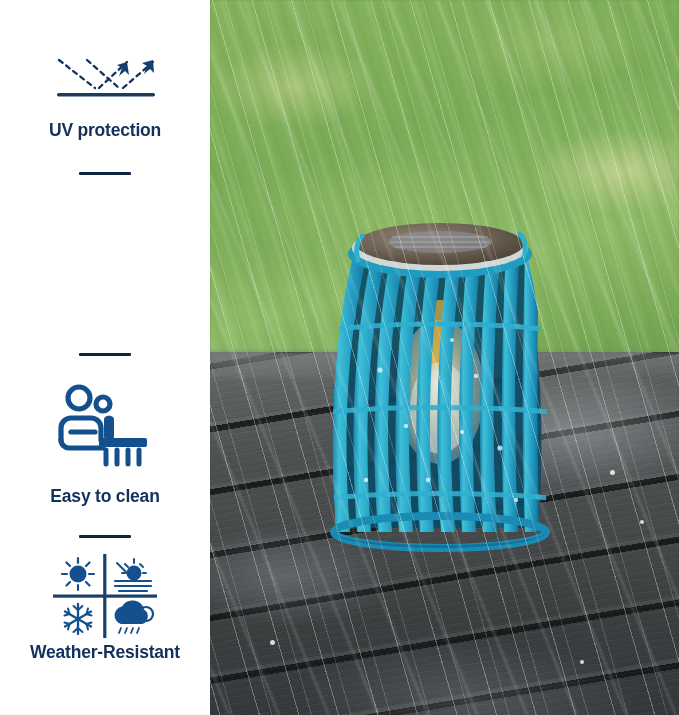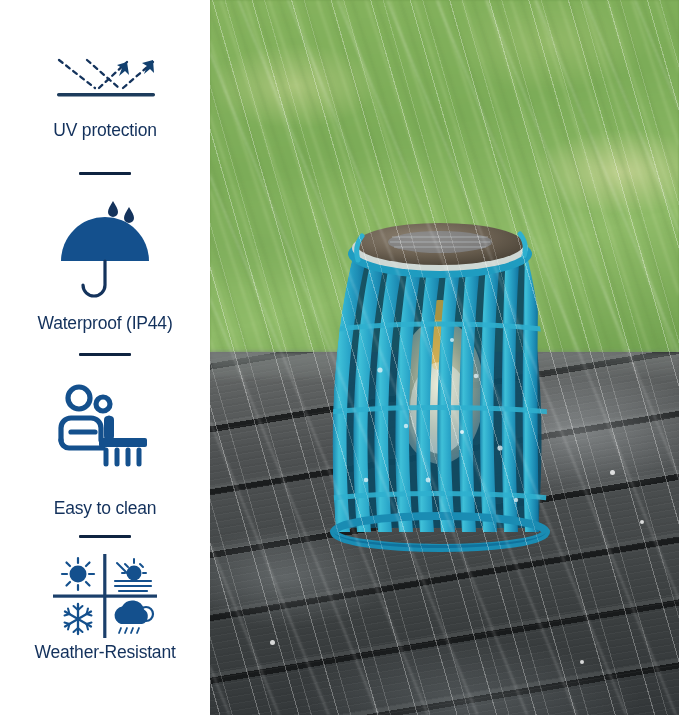--- a/index.html
+++ b/index.html
@@ -24,21 +24,21 @@
     width:100%;
     display:flex;flex-direction:column;
     align-items:center;
     position:relative;
   }
   .feature-icon{
     display:flex;align-items:center;justify-content:center;
   }
   .feature-label{
     color:#13315c;
-    font-weight:normal;
+    font-weight:bold;
     font-size:17.5px;
     letter-spacing:-0.2px;
     white-space:nowrap;
     text-align:left;
   }
   .divider{
     width:52px;height:3px;
     background:#0e2340;
     border-radius:1px;
   }
@@ -47,21 +47,21 @@
   .f-uv        {position:absolute;left:0;top:48px;}
   .div-1       {position:absolute;left:79px;top:172px;}
   .f-water     {position:absolute;left:0;top:195px;}
   .div-2       {position:absolute;left:79px;top:353px;}
   .f-clean     {position:absolute;left:0;top:378px;}
   .div-3       {position:absolute;left:79px;top:535px;}
   .f-weather   {position:absolute;left:0;top:550px;}
 
   .f-uv .feature-label      {margin-top:14px;}
   .f-water .feature-label   {margin-top:12px;}
-  .f-clean .feature-label   {margin-top:30px;}
+  .f-clean .feature-label   {margin-top:18px;}
   .f-weather .feature-label {}
 
   
   .photo{
     position:relative;
     width:469px;height:715px;
     overflow:hidden;
     background:#6f9b4d;
   }
   
@@ -178,34 +178,20 @@
           <path d="M84 14 L74 17 L79 20 L76 28 L82 23 L86 27 Z" fill="#12406f"></path>
           <path d="M110 12 L99 15 L104 18 L101 26 L107 21 L111 25 Z" fill="#12406f"></path>
           <rect x="14" y="45" width="98" height="3.4" rx="1.6" fill="#1d3c5c"></rect>
         </svg>
       </div>
       <div class="feature-label">UV protection</div>
     </div>
 
     <div class="divider div-1"></div>
 
-    <div class="feature f-water">
-      <div class="feature-icon">
-        <svg width="112" height="106" viewBox="0 0 112 106">
-          <g fill="#14335c">
-            <path d="M64 6 c3 5 5 8 5 11 a5 5 0 0 1 -10 0 c0 -3 2 -6 5 -11 z"></path>
-            <path d="M80 12 c3 5 5 8 5 11 a5 5 0 0 1 -10 0 c0 -3 2 -6 5 -11 z"></path>
-            <path d="M73 26 c2.4 4 4 6.4 4 8.8 a4 4 0 0 1 -8 0 c0 -2.4 1.6 -4.8 4 -8.8 z"></path>
-          </g>
-          <path d="M12 66 A44 44 0 0 1 100 66 Z" fill="#14508d"></path>
-          <path d="M56 66 L56 90 a11 11 0 0 1 -22 0" fill="none" stroke="#14335c" stroke-width="3.2" stroke-linecap="round"></path>
-        </svg>
-      </div>
-      <div class="feature-label">Waterproof (IP44)</div>
-    </div>
 
     <div class="divider div-2"></div>
 
     <div class="feature f-clean">
       <div class="feature-icon">
         <svg width="104" height="90" viewBox="0 0 104 90">
           <g fill="none" stroke="#14508d" stroke-width="5.2" stroke-linejoin="round" stroke-linecap="round">
             <circle cx="26" cy="20" r="11"></circle>
             <circle cx="50" cy="26" r="7"></circle>
             <path d="M8 62 L8 50 a10 10 0 0 1 10 -10 l20 0 a10 10 0 0 1 10 10 l0 12"></path>

